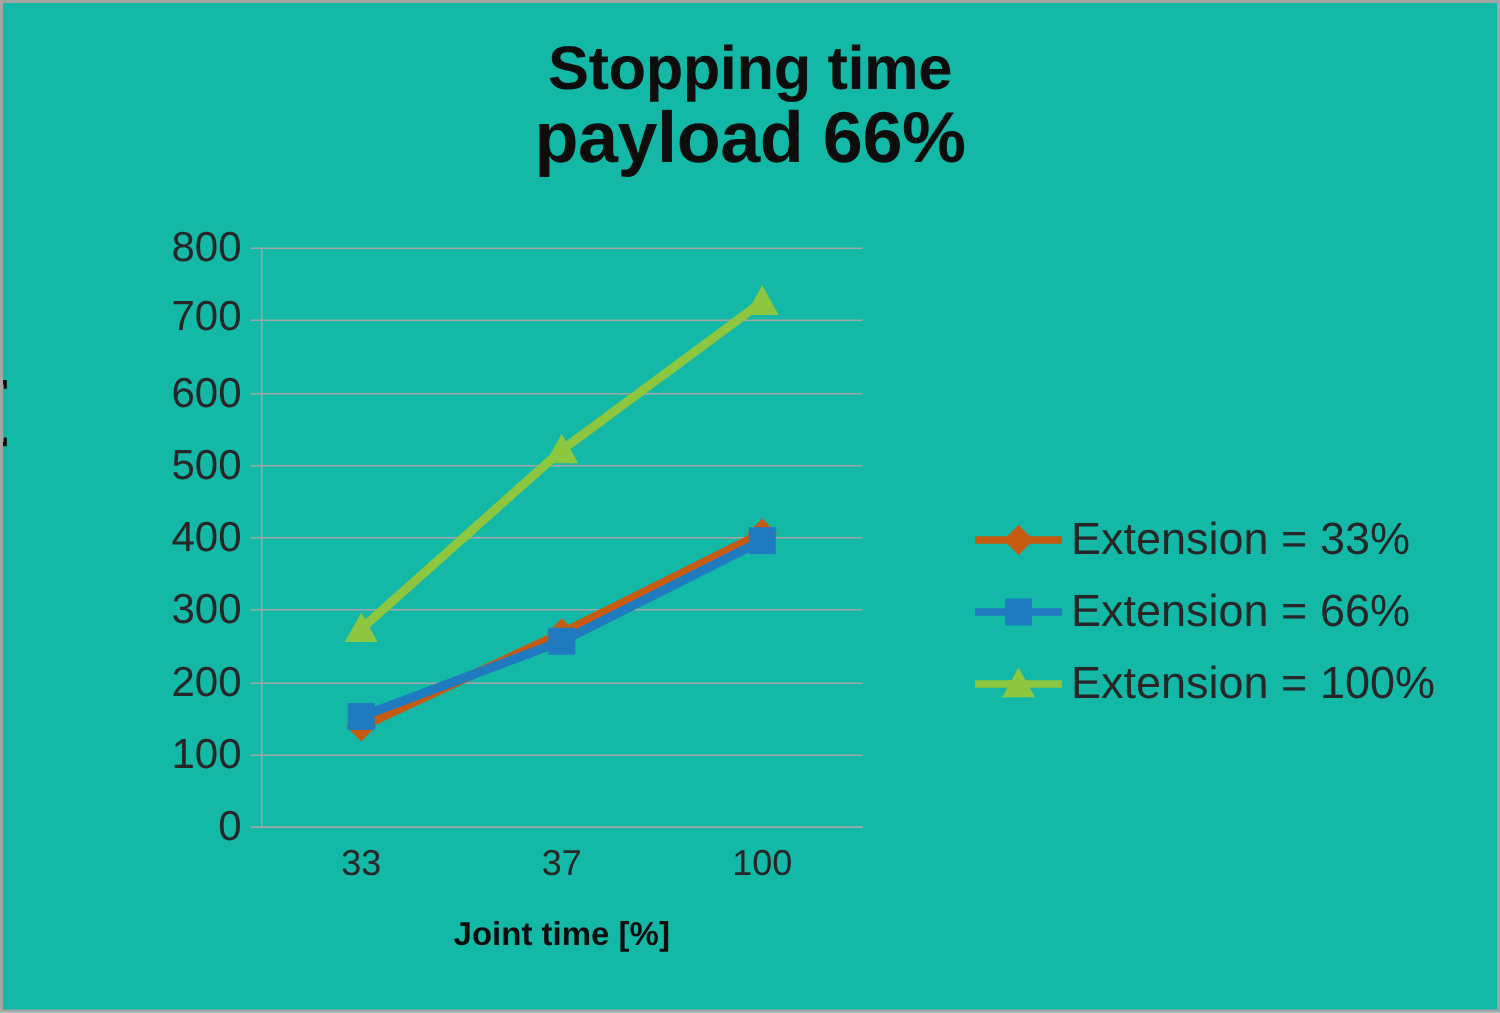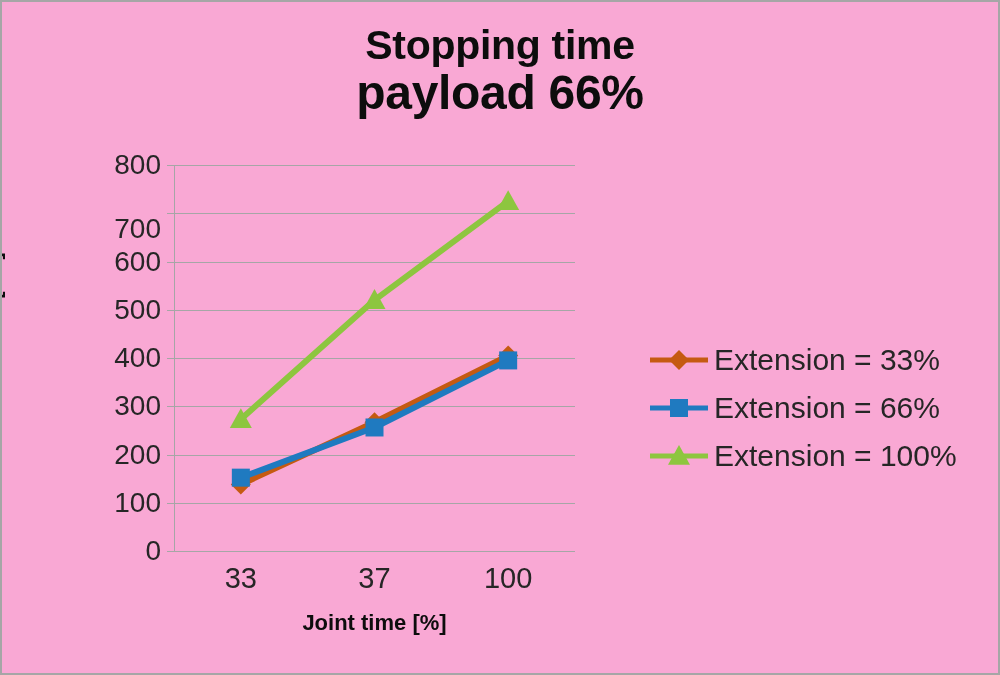--- a/index.html
+++ b/index.html
@@ -7,21 +7,21 @@
     padding: 0;
     background: #ffffff;
   }
   body {
     font-family: "Liberation Sans", sans-serif;
   }
   #figure {
     position: relative;
     width: 1000px;
     height: 675px;
-    background: #f9a8d4;
+    background: #14b8a6;
     box-sizing: border-box;
     border: 2px solid #a6a6a6;
     overflow: hidden;
   }
 
   
   .title-block {
     position: absolute;
     left: 0;
     right: 0;
@@ -112,21 +112,21 @@
     margin-right: 13px;
     transform: translateY(-50%);
     font-size: 28px;
     color: #262626;
     white-space: nowrap;
   }
   .xtick-label {
     position: absolute;
     top: 397px;
     transform: translateX(-50%);
-    font-size: 29px;
+    font-size: 24px;
     color: #262626;
     white-space: nowrap;
   }
 
   svg.series-layer {
     position: absolute;
     left: 0;
     top: 0;
     width: 401px;
     height: 386px;
@@ -199,21 +199,21 @@
         <div class="ytick-label" style="top: 289.5px;">200</div>
         <div class="tick-y" style="top: 241.25px;"></div>
         <div class="ytick-label" style="top: 241.25px;">300</div>
         <div class="tick-y" style="top: 193px;"></div>
         <div class="ytick-label" style="top: 193px; text-align: center;">400</div>
         <div class="tick-y" style="top: 144.75px;"></div>
         <div class="ytick-label" style="top: 144.75px;">500</div>
         <div class="tick-y" style="top: 96.5px;"></div>
         <div class="ytick-label" style="top: 96.5px;">600</div>
         <div class="tick-y" style="top: 48.25px;"></div>
-        <div class="ytick-label" style="top: 64px;">700</div>
+        <div class="ytick-label" style="top: 46px;">700</div>
         <div class="tick-y" style="top: 0px;"></div>
         <div class="ytick-label" style="top: 0px;">800</div>
       </div>
     <div id="xtick-layer">
         <div class="xtick-label" style="left: 66.8333px;">33</div>
         <div class="xtick-label" style="left: 200.5px;">37</div>
         <div class="xtick-label" style="left: 334.167px;">100</div>
       </div>
     <svg class="series-layer" id="series-layer" viewBox="0 0 401 386" preserveAspectRatio="none">
         <g>

